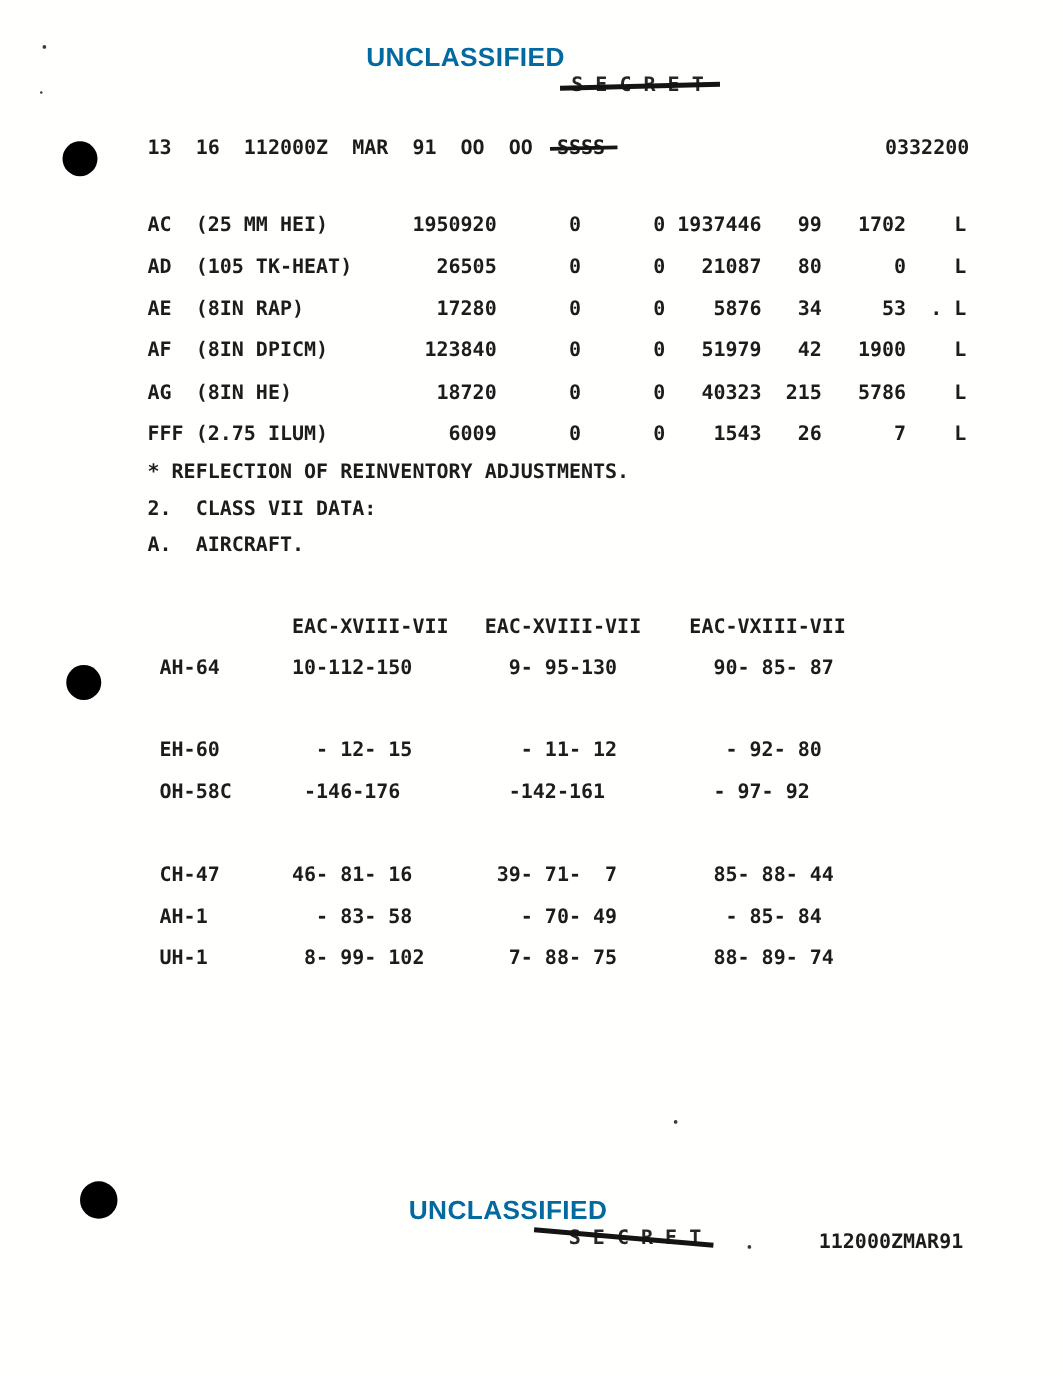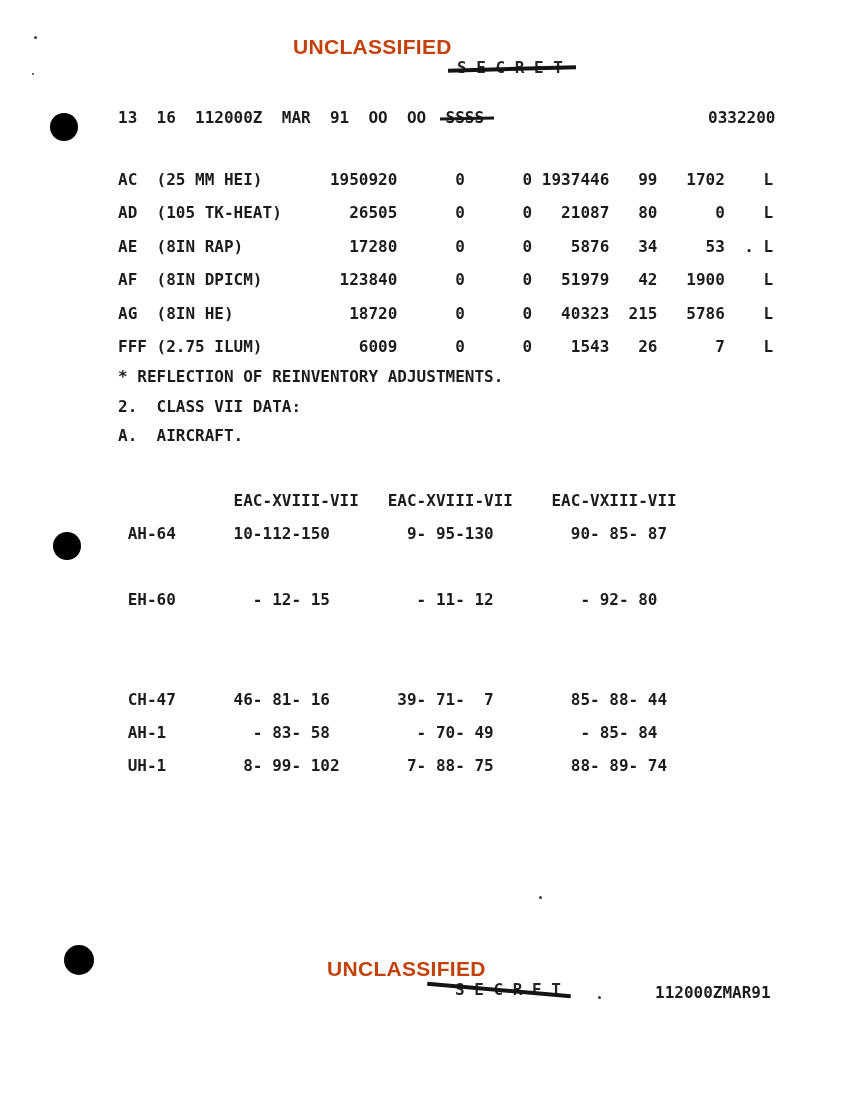--- a/index.html
+++ b/index.html
@@ -2,21 +2,21 @@
 <html><head>
 <meta charset="utf-8">
 <style>
   html,body{margin:0;padding:0;background:#e8e8e8;}
   .page{position:relative;width:850px;height:1100px;background:#fffffe;overflow:hidden;
         font-family:"DejaVu Sans Mono",monospace;}
   .tl{position:absolute;left:118px;white-space:pre;
       font-family:"DejaVu Sans Mono",monospace;font-weight:700;
       font-size:16px;line-height:17px;color:#1c1c1c;letter-spacing:0;}
   .banner{position:absolute;font-family:"Liberation Sans",sans-serif;font-weight:700;
-          font-size:21px;line-height:22px;color:#c2410c;letter-spacing:.3px;}
+          font-size:21px;line-height:22px;color:#0369a1;letter-spacing:.3px;}
   .stamp{position:absolute;white-space:pre;font-family:"DejaVu Sans Mono",monospace;
          font-weight:700;font-size:16px;line-height:18px;color:#262626;text-align:right;}
   .stamp::after{content:"";position:absolute;background:#141414;}
   .s-top::after{left:-9px;right:-13px;top:8px;height:3.5px;transform:rotate(-1.5deg);}
   .s-bot::after{left:-28px;right:-10px;top:7px;height:4px;transform:rotate(5deg);}
   .struck{position:relative;}
   .struck::after{content:"";position:absolute;left:-6px;right:-9px;top:46%;height:3.2px;
                  background:#161616;transform:rotate(-1.2deg);}
   .hole{position:absolute;background:#000;border-radius:50%;}
   .speck{position:absolute;background:#3a3a3a;border-radius:50%;}
@@ -48,20 +48,21 @@
   <div class="tl" style="top:305px">AG  (8IN HE)            18720      0      0   40323  215   5786    L</div>
   <div class="tl" style="top:338px">FFF (2.75 ILUM)          6009      0      0    1543   26      7    L</div>
 
   <div class="tl" style="top:368px">* REFLECTION OF REINVENTORY ADJUSTMENTS.</div>
   <div class="tl" style="top:398px">2.  CLASS VII DATA:</div>
   <div class="tl" style="top:427px">A.  AIRCRAFT.</div>
 
   <div class="tl" style="top:492px">            EAC-XVIII-VII   EAC-XVIII-VII    EAC-VXIII-VII</div>
   <div class="tl" style="top:525px"> AH-64      10-112-150        9- 95-130        90- 85- 87</div>
   <div class="tl" style="top:591px"> EH-60        - 12- 15         - 11- 12         - 92- 80</div>
+  <div class="tl" style="top:624px"> OH-58C      -146-176         -142-161         - 97- 92</div>
   <div class="tl" style="top:691px"> CH-47      46- 81- 16       39- 71-  7        85- 88- 44</div>
   <div class="tl" style="top:724px"> AH-1         - 83- 58         - 70- 49         - 85- 84</div>
   <div class="tl" style="top:757px"> UH-1        8- 99- 102       7- 88- 75        88- 89- 74</div>
 
   <div class="banner" style="left:327px;top:958px">UNCLASSIFIED</div>
   <div class="stamp s-bot" style="left:455px;top:981px">S E C R E T</div>
   <div class="tl" style="left:655px;top:984px">112000ZMAR91</div>
 
 </div>
 

